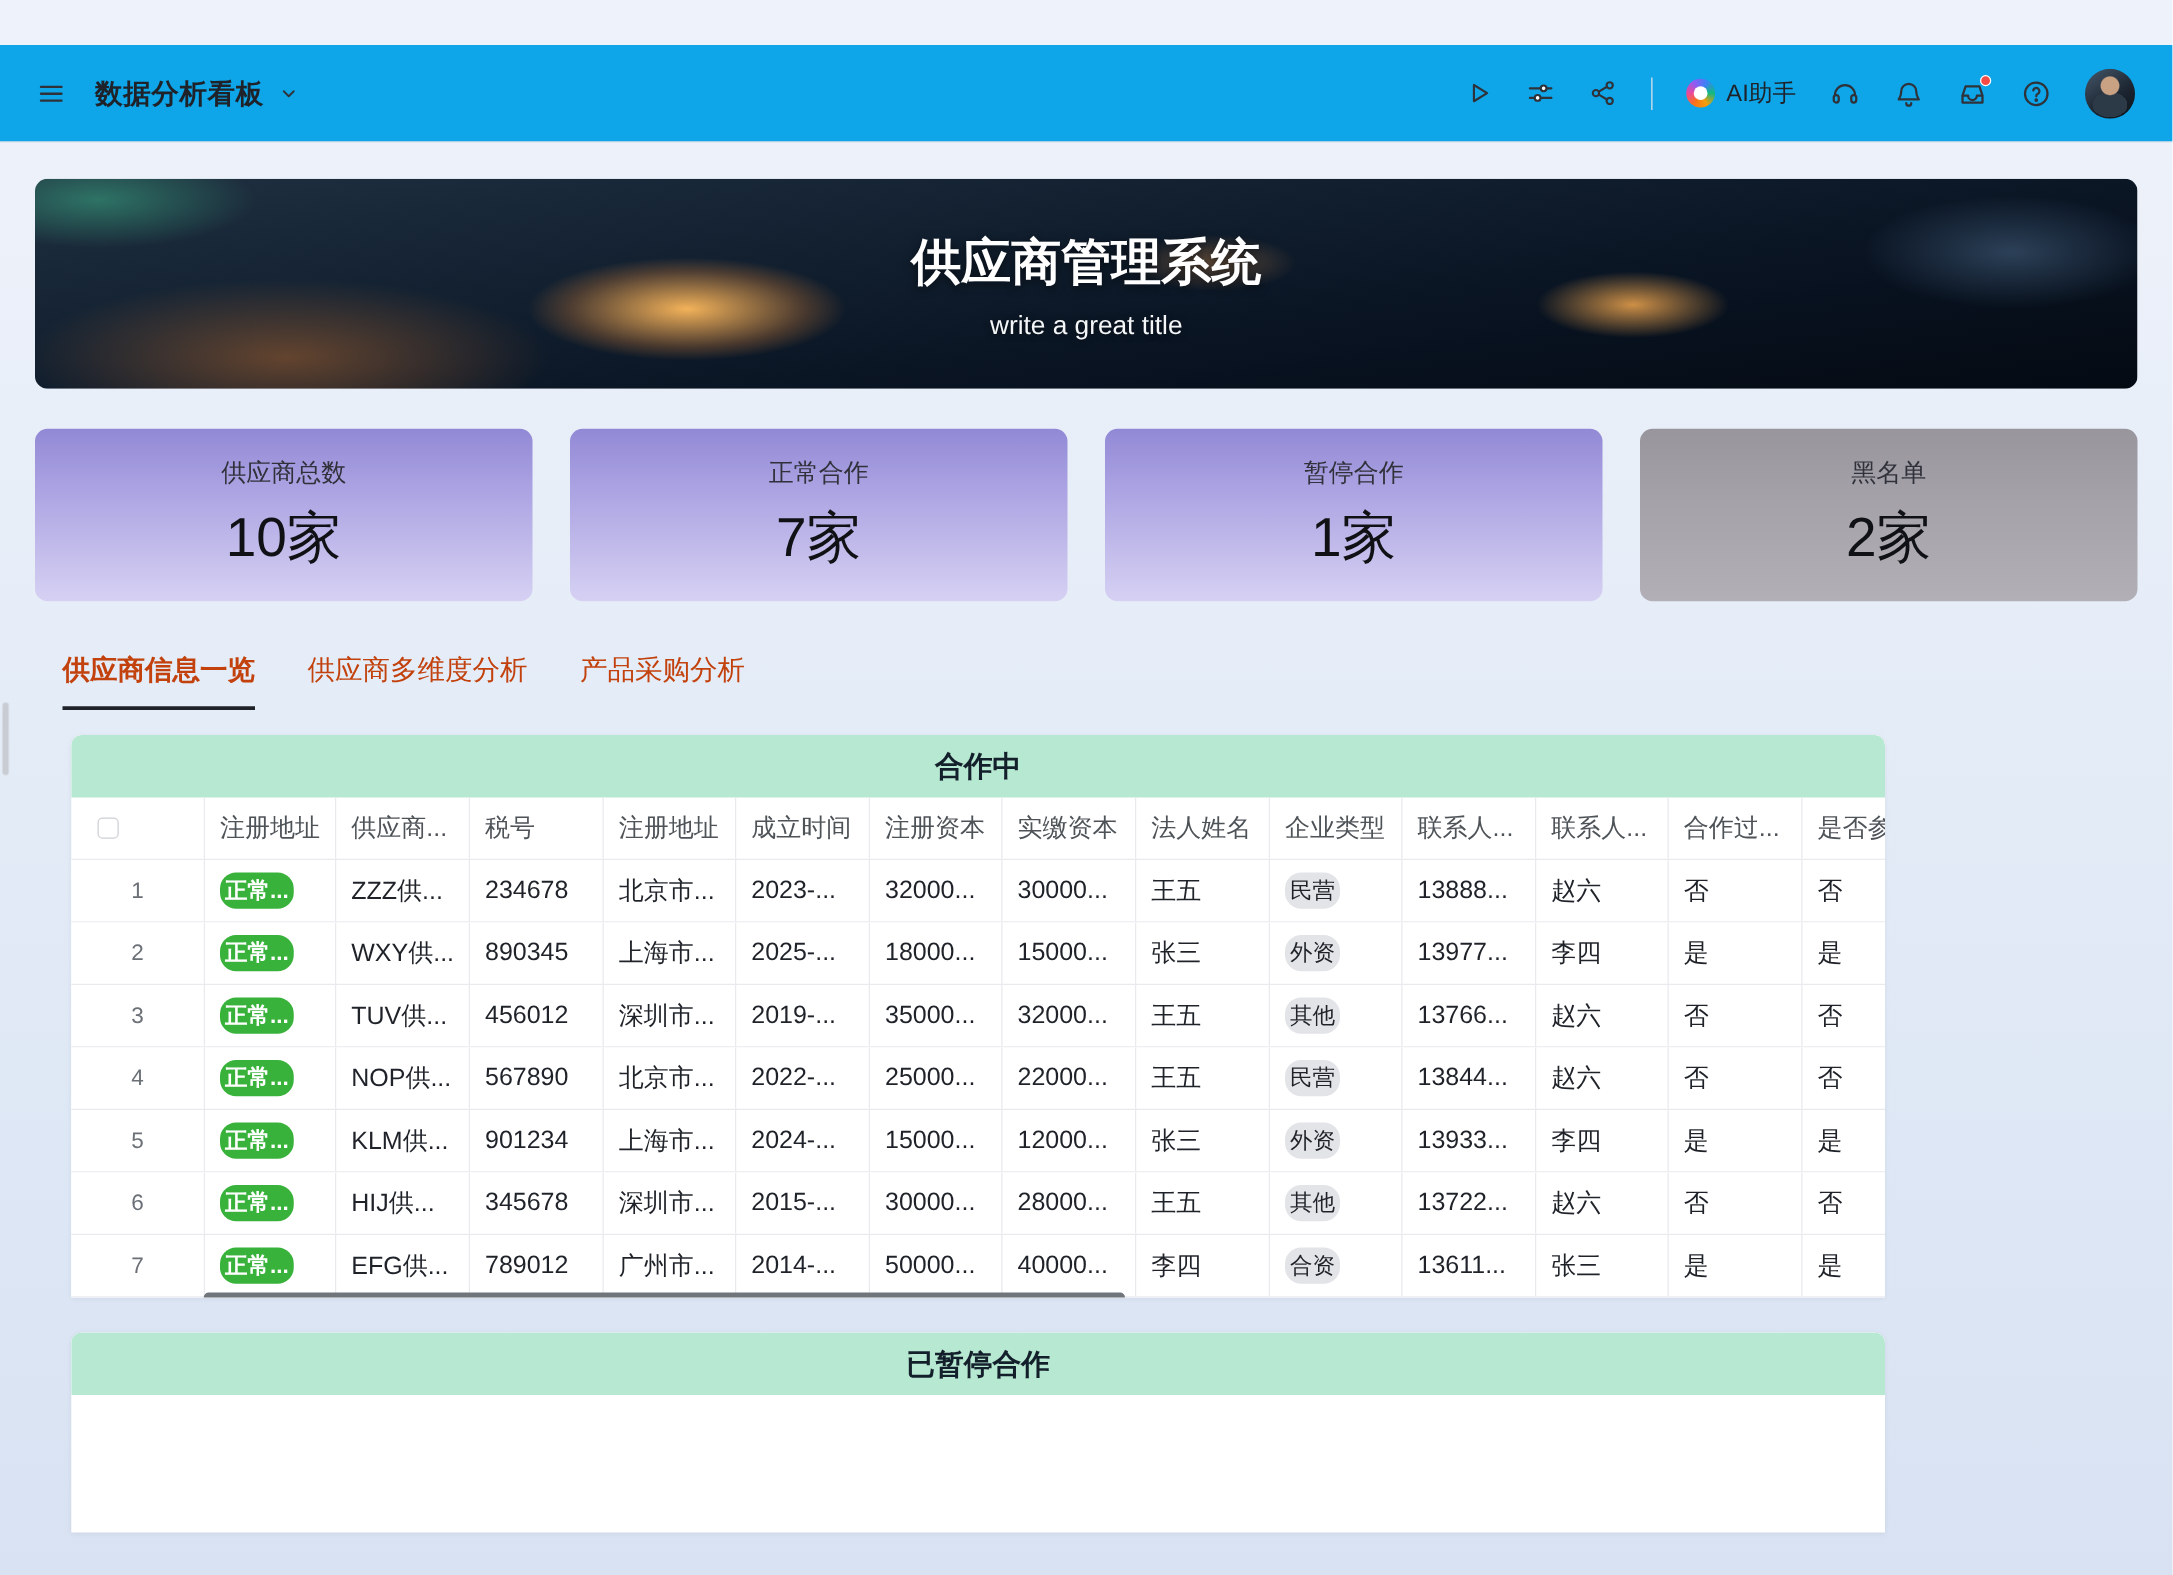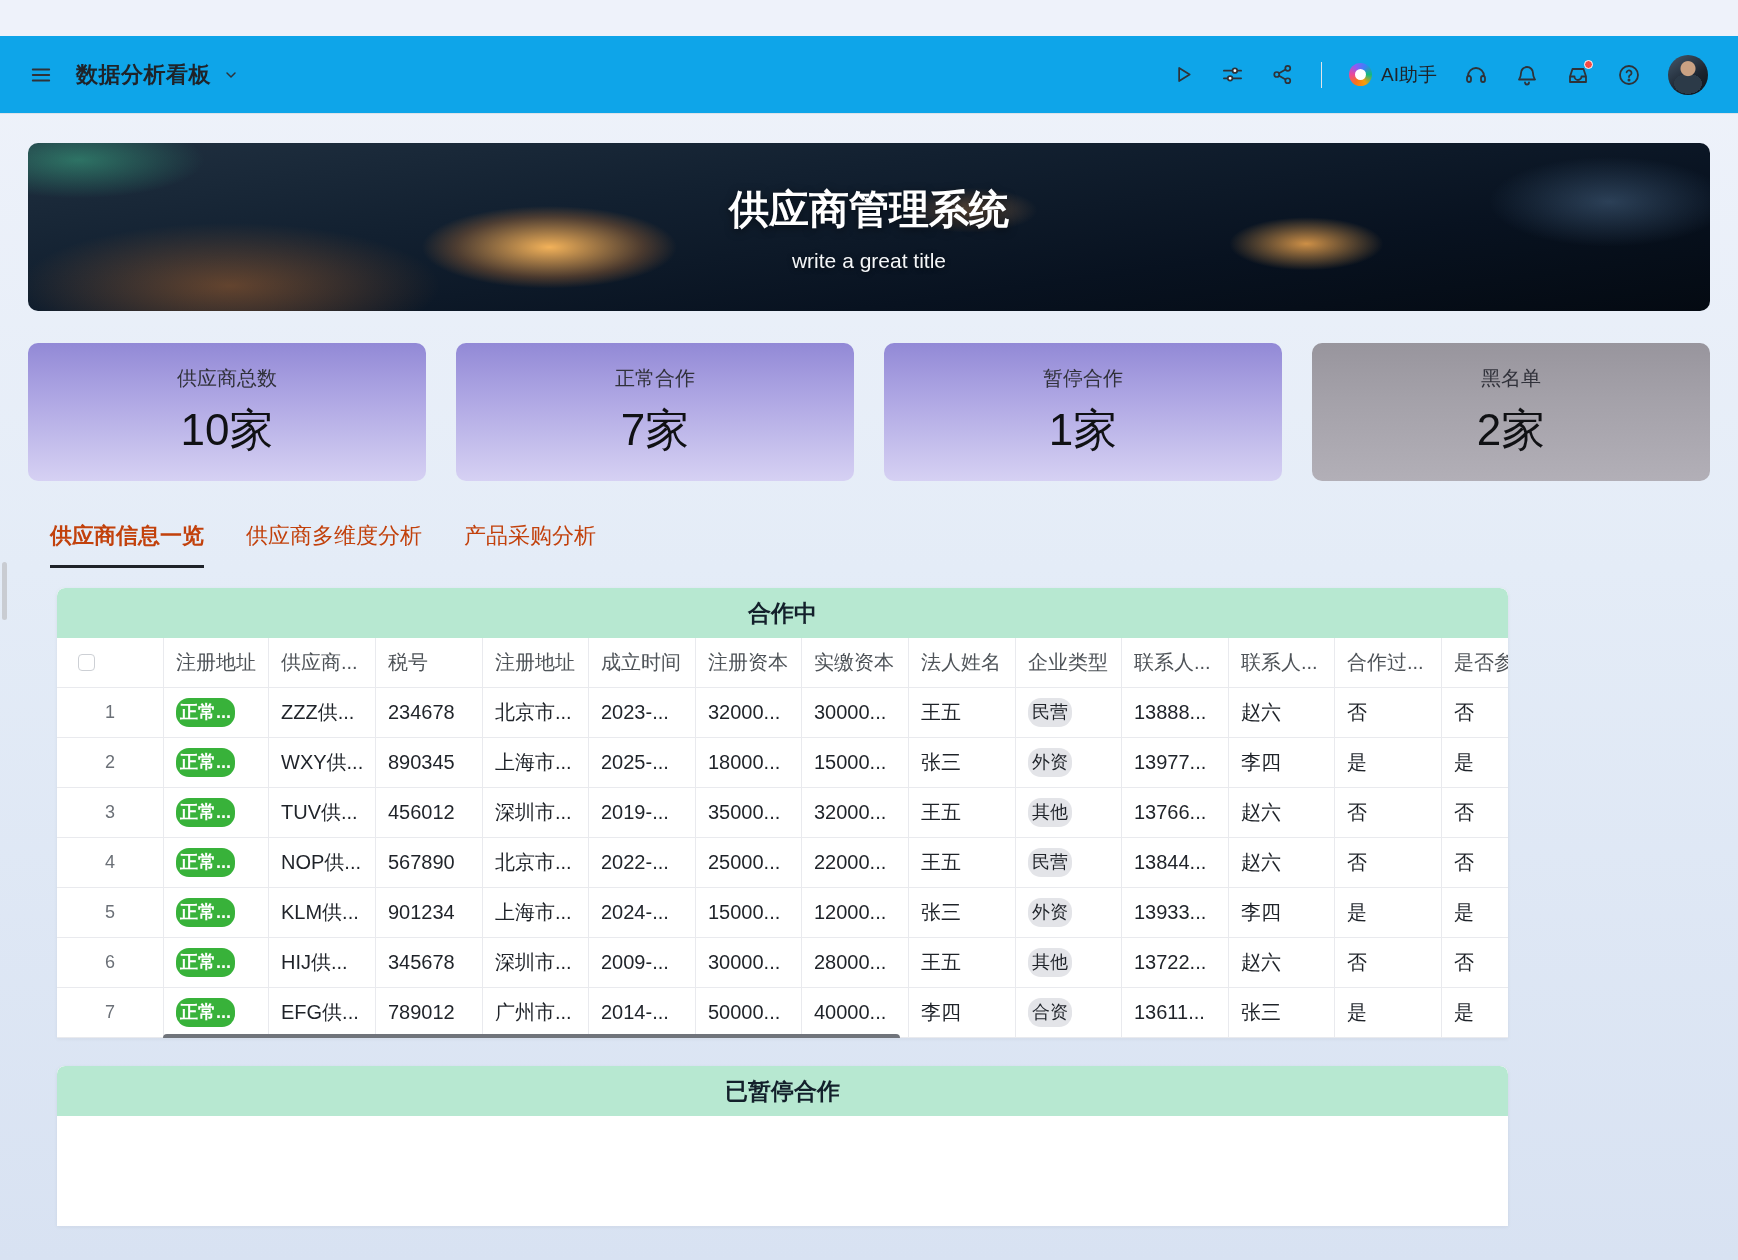--- a/index.html
+++ b/index.html
@@ -322,21 +322,21 @@
         <div class="td" style="width:120px">是</div>
       </div>
       <div class="trow">
         <div class="td num" style="width:106px">6</div>
         <div class="td" style="width:105px">
           <span class="pill green">正常...</span>
         </div>
         <div class="td" style="width:107px">HIJ供...</div>
         <div class="td" style="width:107px">345678</div>
         <div class="td" style="width:106px">深圳市...</div>
-        <div class="td" style="width:107px">2009-...</div>
+        <div class="td" style="width:107px">2015-...</div>
         <div class="td" style="width:106px">30000...</div>
         <div class="td" style="width:107px">28000...</div>
         <div class="td" style="width:107px">王五</div>
         <div class="td" style="width:106px">
           <span class="pill gray">其他</span>
         </div>
         <div class="td" style="width:107px">13722...</div>
         <div class="td" style="width:106px">赵六</div>
         <div class="td" style="width:107px">否</div>
         <div class="td" style="width:120px">否</div>

